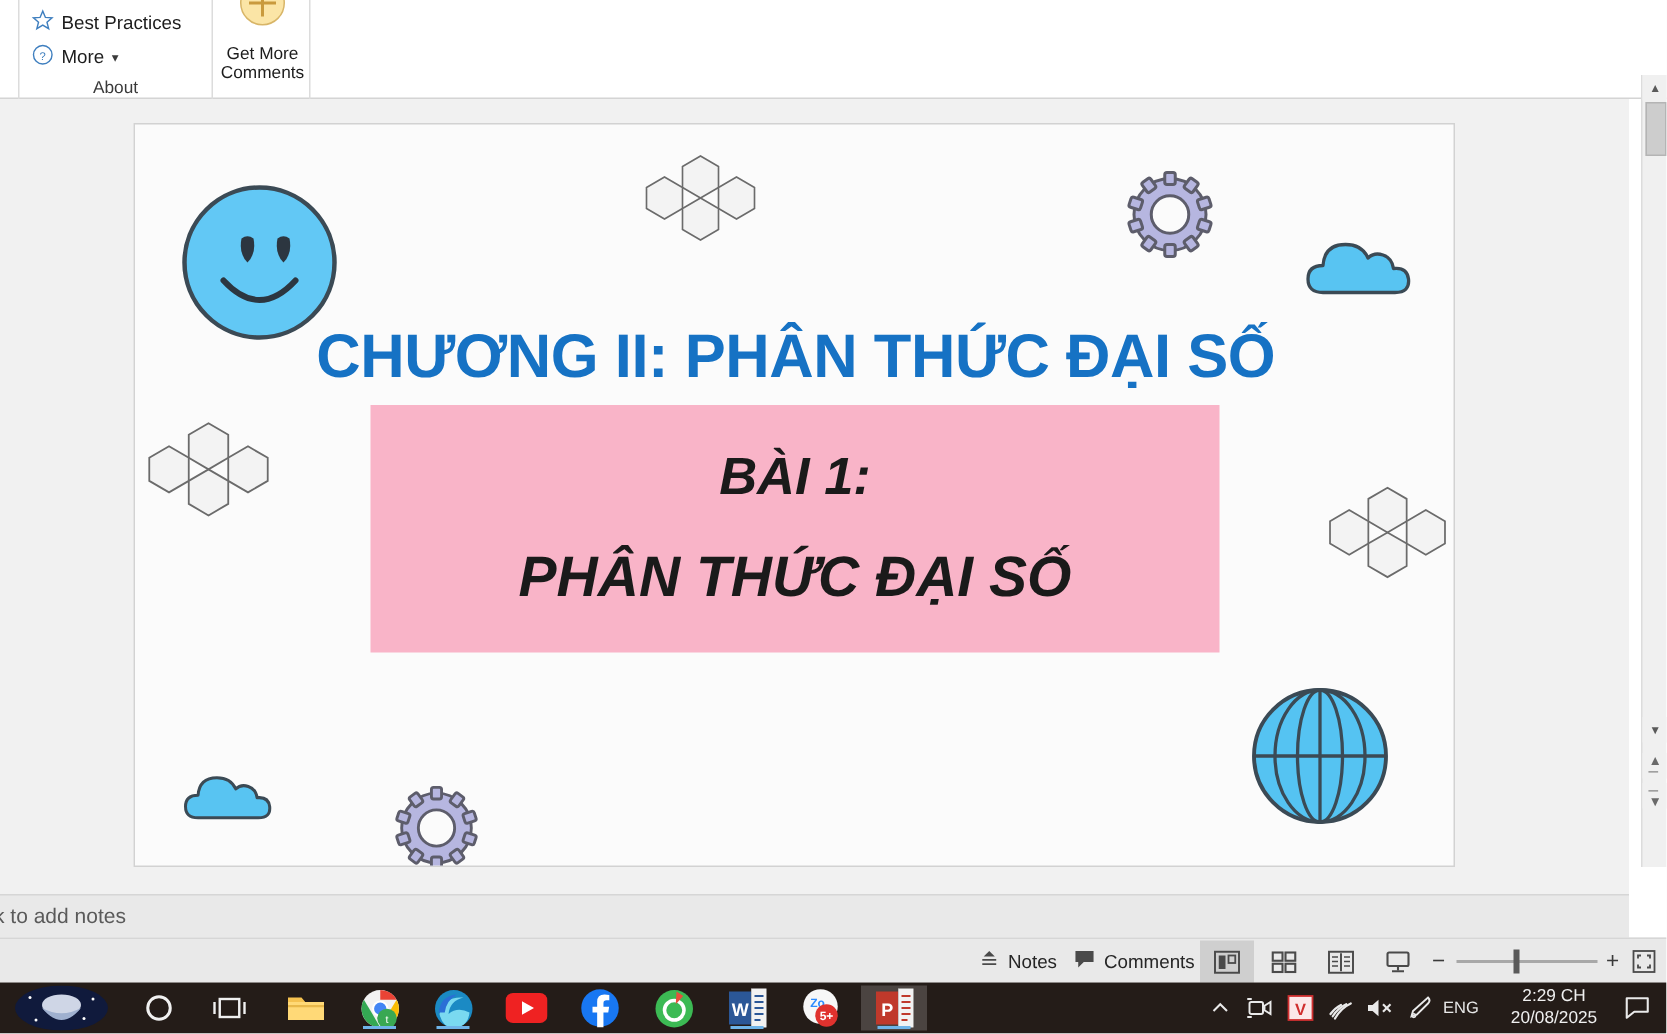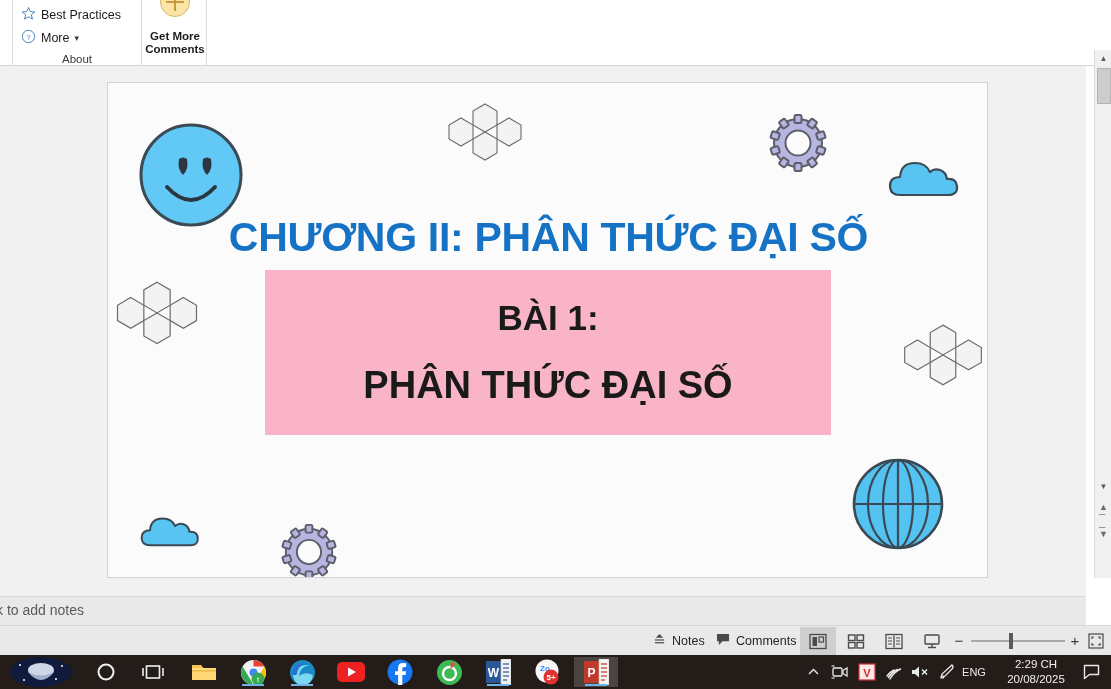--- a/index.html
+++ b/index.html
@@ -37,21 +37,20 @@
     position: absolute; bottom: 1px; width: 100%; text-align: center;
     font-size: 11.5px; color: #3a3a3a;
   }
 
   .getmore-btn {
     position: absolute; left: 0; top: 0; width: 64px; height: 66px;
     display: flex; flex-direction: column; align-items: center;
     justify-content: flex-end; padding-bottom: 10px;
     font-size: 11.5px; line-height: 13px; color: #1c1c1c; text-align: center;
     cursor: default;
-    font-weight: bold;
   }
   .plus-circle {
     position: absolute; left: 17px; top: -13px;
     width: 30px; height: 30px; border-radius: 50%;
     background: #fbe5a6; border: 1px solid #d8b567;
   }
   .plus-circle::before, .plus-circle::after {
     content: ""; position: absolute; background: #c99a3d;
   }
   .plus-circle::before { left: 13px; top: 5px; width: 2px; height: 18px; }
@@ -60,38 +59,38 @@
   
   .canvas-area {
     position: absolute; left: 0; top: 66px; width: 1086px; height: 530px;
     background: #f1f1f1;
   }
   .slide {
     position: absolute; left: 89px; top: 16px;
     width: 881px; height: 496px;
     background: #fbfbfb; border: 1px solid #d2d2d2;
     overflow: hidden;
-    margin-left: 18px;
   }
 
   
   .slide-title {
     position: absolute; left: 0; top: 131px; width: 881px;
     text-align: center;
     font-size: 41px; font-weight: bold; color: #1672c4;
     letter-spacing: -0.3px;
     white-space: nowrap;
   }
   .pink-box {
     position: absolute; left: 157px; top: 187px;
     width: 566px; height: 165px;
     background: #f9b4c8;
     display: flex; flex-direction: column;
     align-items: center; justify-content: center;
     gap: 26px;
+    font-style: italic;
   }
   .pink-line1 { font-size: 35px; font-weight: bold; color: #1a1a1a; }
   .pink-line2 { font-size: 38px; font-weight: bold; color: #1a1a1a; white-space: nowrap; }
 
   
   .deco { position: absolute; }
 
   
   .vscroll {
     position: absolute; right: 0; top: 50px; width: 17px; height: 528px;

